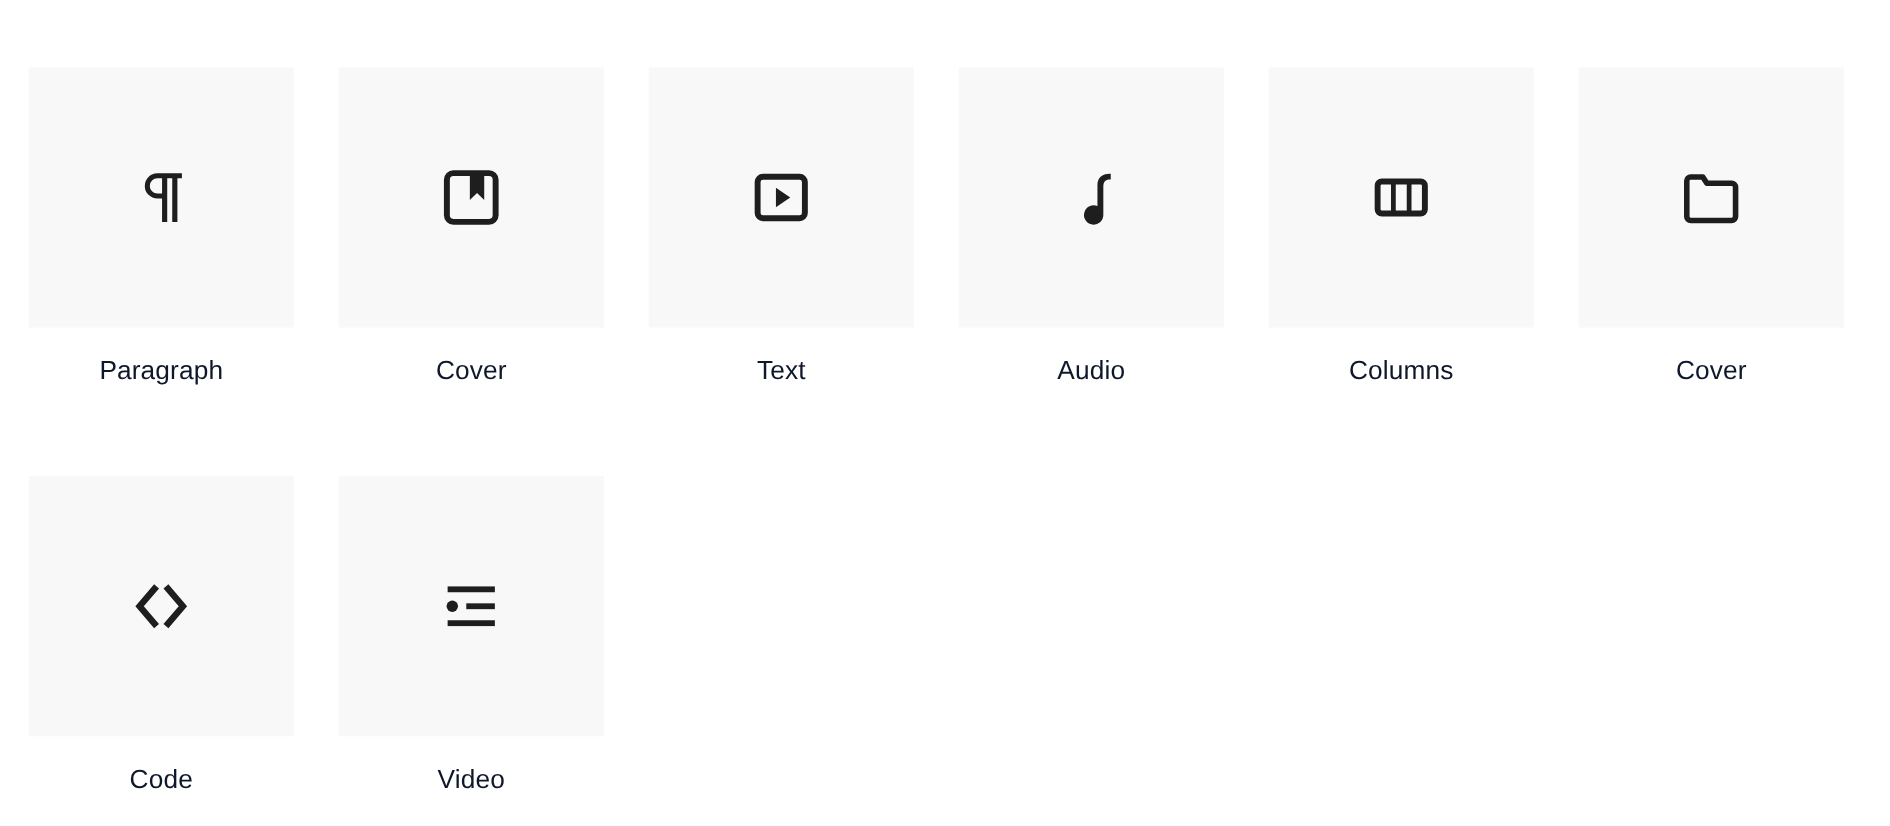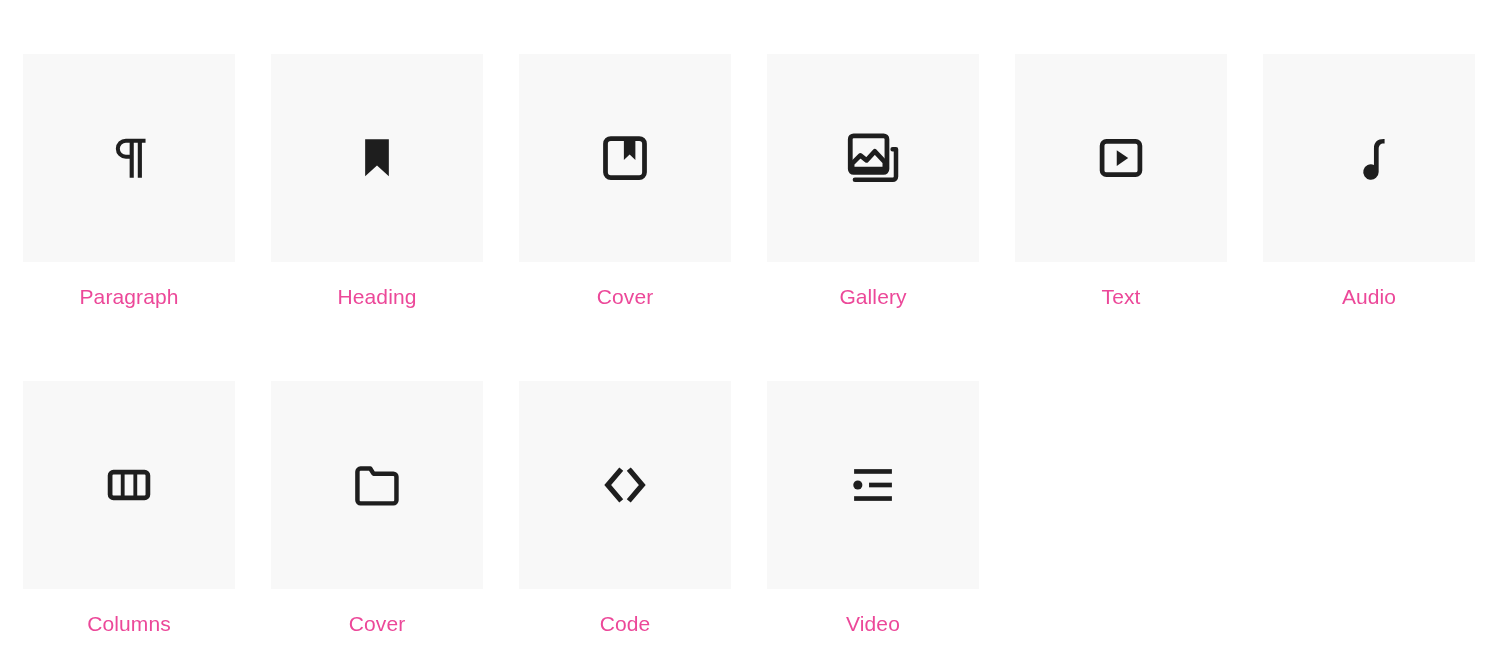--- a/index.html
+++ b/index.html
@@ -48,21 +48,21 @@
   }
 
   .block-tile svg {
     display: block;
   }
 
   .block-label {
     margin-top: 22px;
     font-size: 21px;
     line-height: 26px;
-    color: #ec4899;
+    color: #0f172a;
     text-align: center;
     letter-spacing: 0.1px;
     white-space: nowrap;
   }
 </style>
 </head>
 <body>
 
 <div id="block-grid">
 
@@ -70,57 +70,35 @@
     <div class="block-tile">
       <span>
         <svg width="62" height="62" viewBox="0 0 24 24" fill="#1e1e1e">
           <path d="M16.5 4.5H10.8a3.9 3.9 0 0 0 0 7.8h1.45V19.6h1.6V6.05h1.55V19.6h1.6V6.05h1.4V4.5h-1.9zm-4.25 6.25H10.8a2.35 2.35 0 0 1 0-4.7h1.45v4.7z"></path>
         </svg>
       </span>
     </div>
     <div class="block-label">Paragraph</div>
   </div>
 
-  <div class="block-item">
-    <div class="block-tile">
-      <span>
-        <svg width="58" height="58" viewBox="0 0 24 24" fill="#1e1e1e">
-          <path d="M7.1 4.2h9.8v15.3l-4.9-4.35L7.1 19.5V4.2z"></path>
-        </svg>
-      </span>
-    </div>
-    <div class="block-label">Heading</div>
-  </div>
 
 
 
   <div class="block-item">
     <div class="block-tile">
       <span>
         <svg width="60" height="60" viewBox="0 0 24 24">
           <rect x="4.2" y="4.2" width="15.6" height="15.6" rx="2.1" fill="none" stroke="#1e1e1e" stroke-width="1.9"></rect>
           <path d="M11.55 4.2h4.6v8.6l-2.3-2.25-2.3 2.25V4.2z" fill="#1e1e1e"></path>
         </svg>
       </span>
     </div>
     <div class="block-label">Cover</div>
   </div>
 
-  <div class="block-item">
-    <div class="block-tile">
-      <span>
-        <svg width="62" height="62" viewBox="0 0 24 24">
-          <path d="M19.6 8.6h1.3v10.6a1.2 1.2 0 0 1-1.2 1.2H5.0" fill="none" stroke="#1e1e1e" stroke-width="1.75" stroke-linecap="round" stroke-linejoin="round"></path>
-          <rect x="3.2" y="3.4" width="14.2" height="14.2" rx="1.3" fill="#f8f8f8" stroke="#1e1e1e" stroke-width="1.85"></rect>
-          <path d="M3.9 14.2l3.2-3.2 2.4 1.9 3.2-3.5 3.9 4.2v2a.7.7 0 0 1-.7.7H4.6a.7.7 0 0 1-.7-.7v-1.4z" fill="none" stroke="#1e1e1e" stroke-width="1.85" stroke-linejoin="round" stroke-linecap="round"></path>
-        </svg>
-      </span>
-    </div>
-    <div class="block-label">Gallery</div>
-  </div>
 
   <div class="block-item">
     <div class="block-tile">
       <span>
         <svg width="54" height="54" viewBox="0 0 24 24">
           <rect x="3.6" y="4.6" width="16.8" height="14.8" rx="1.9" fill="none" stroke="#1e1e1e" stroke-width="2.1"></rect>
           <path d="M10.1 8.5l5.1 3.5-5.1 3.5V8.5z" fill="#1e1e1e"></path>
         </svg>
       </span>
     </div>

